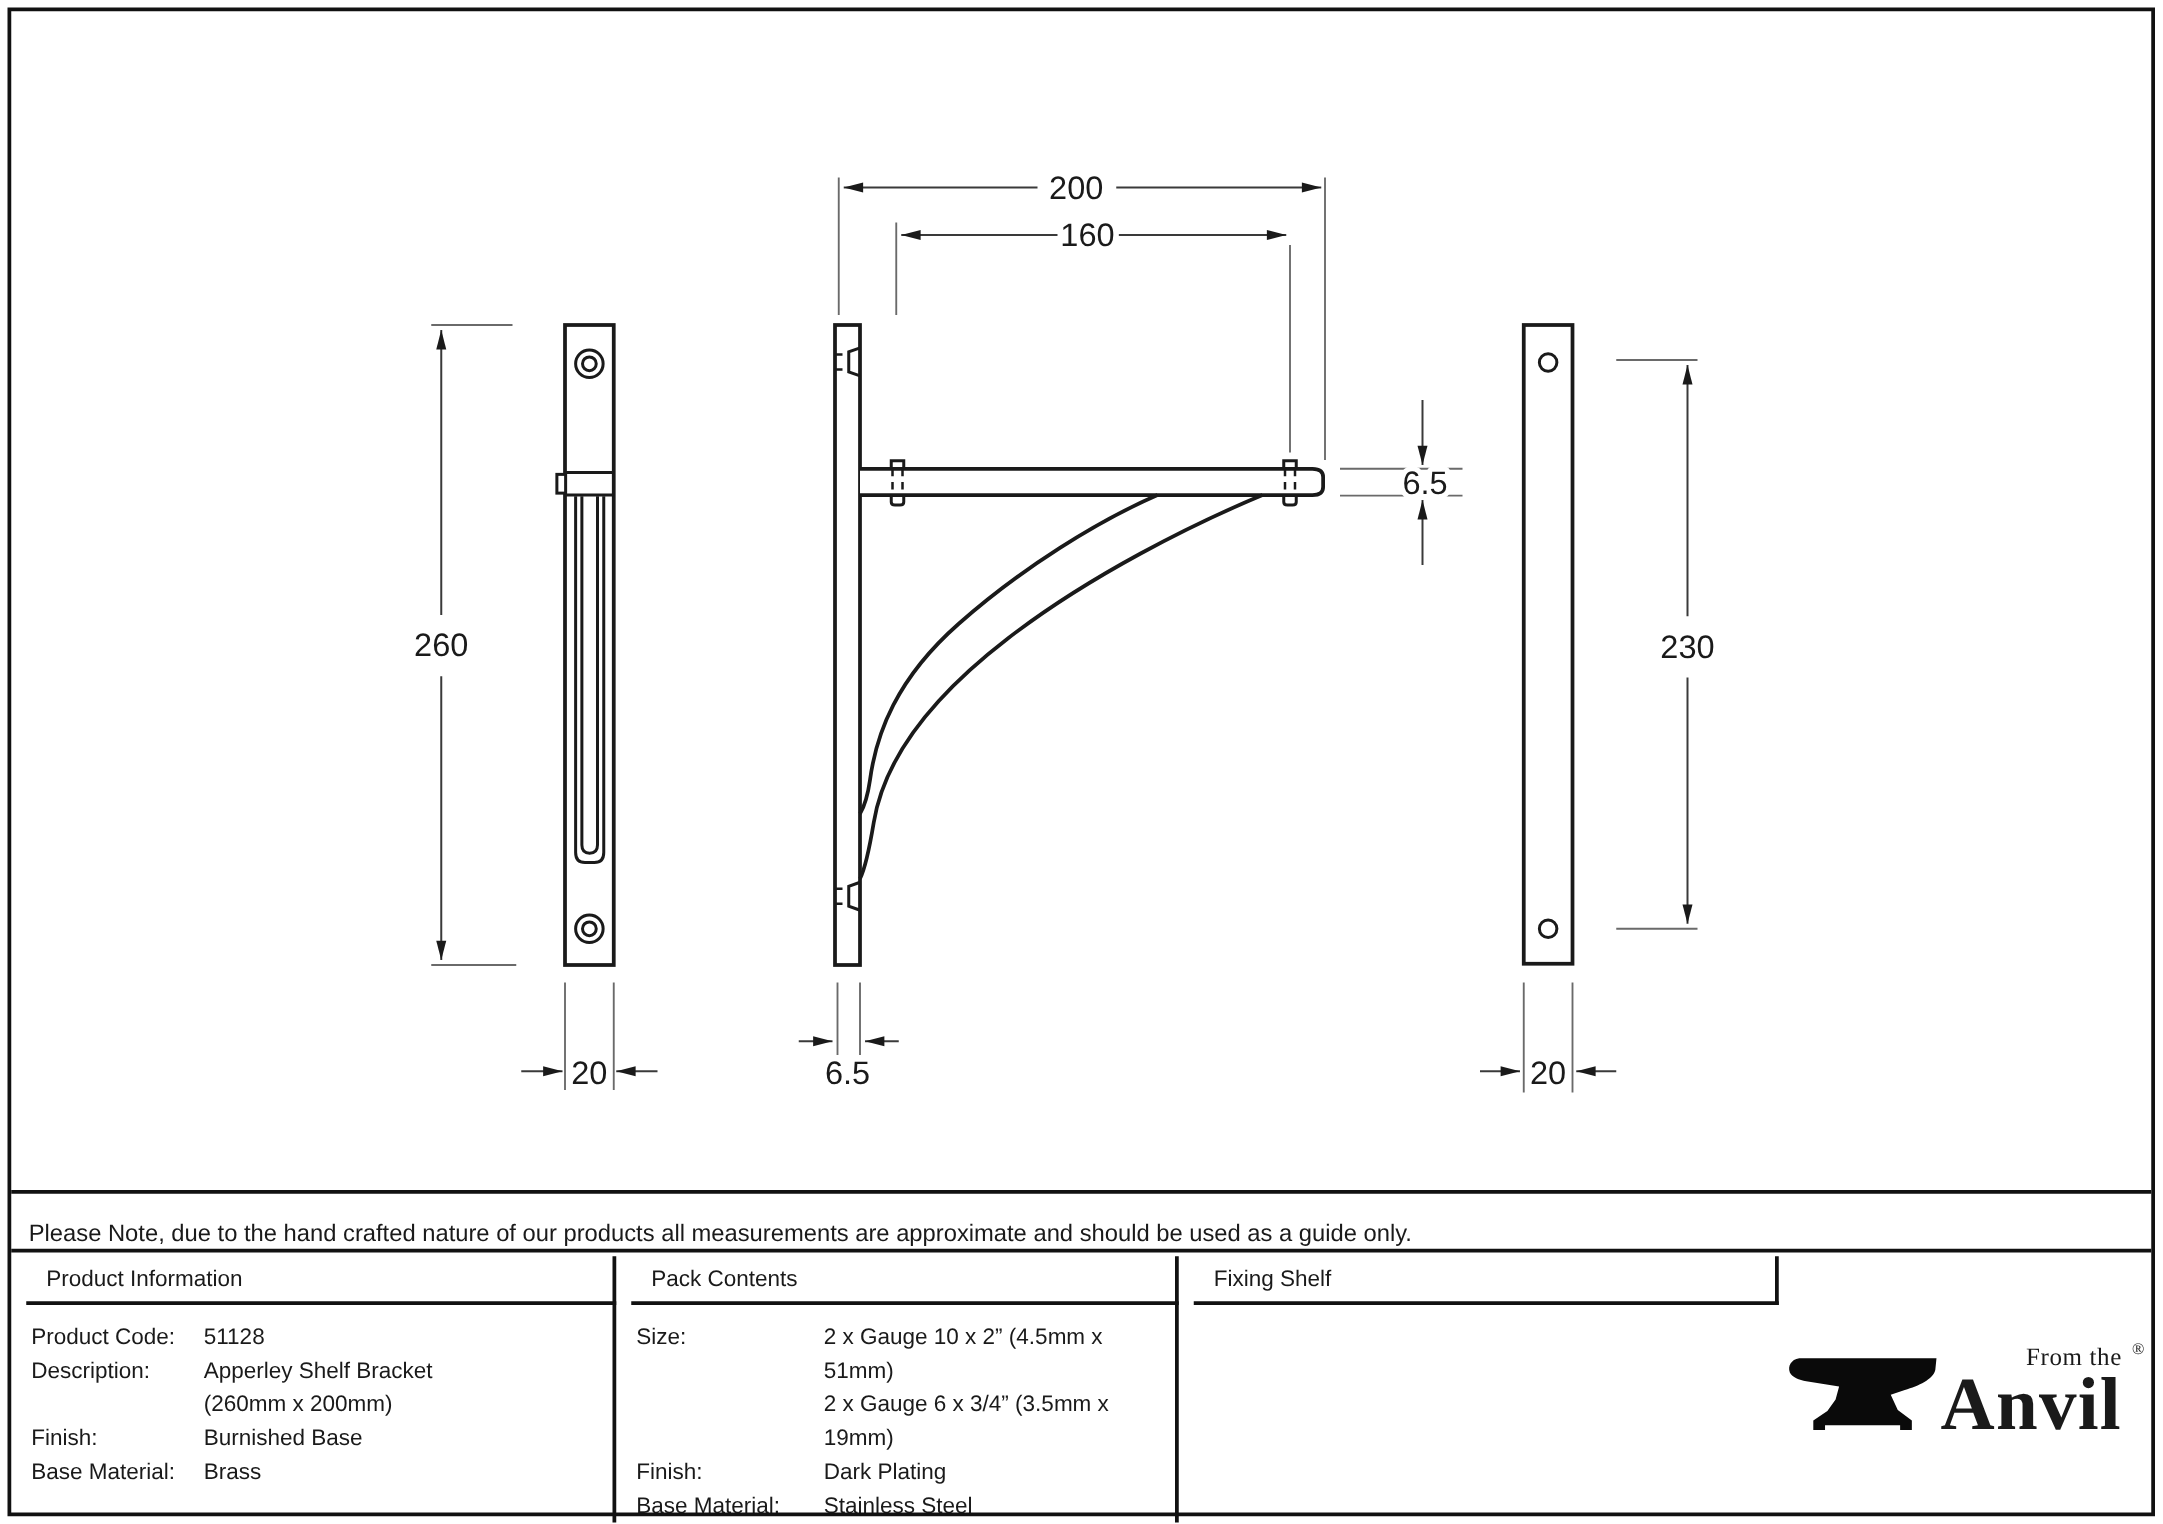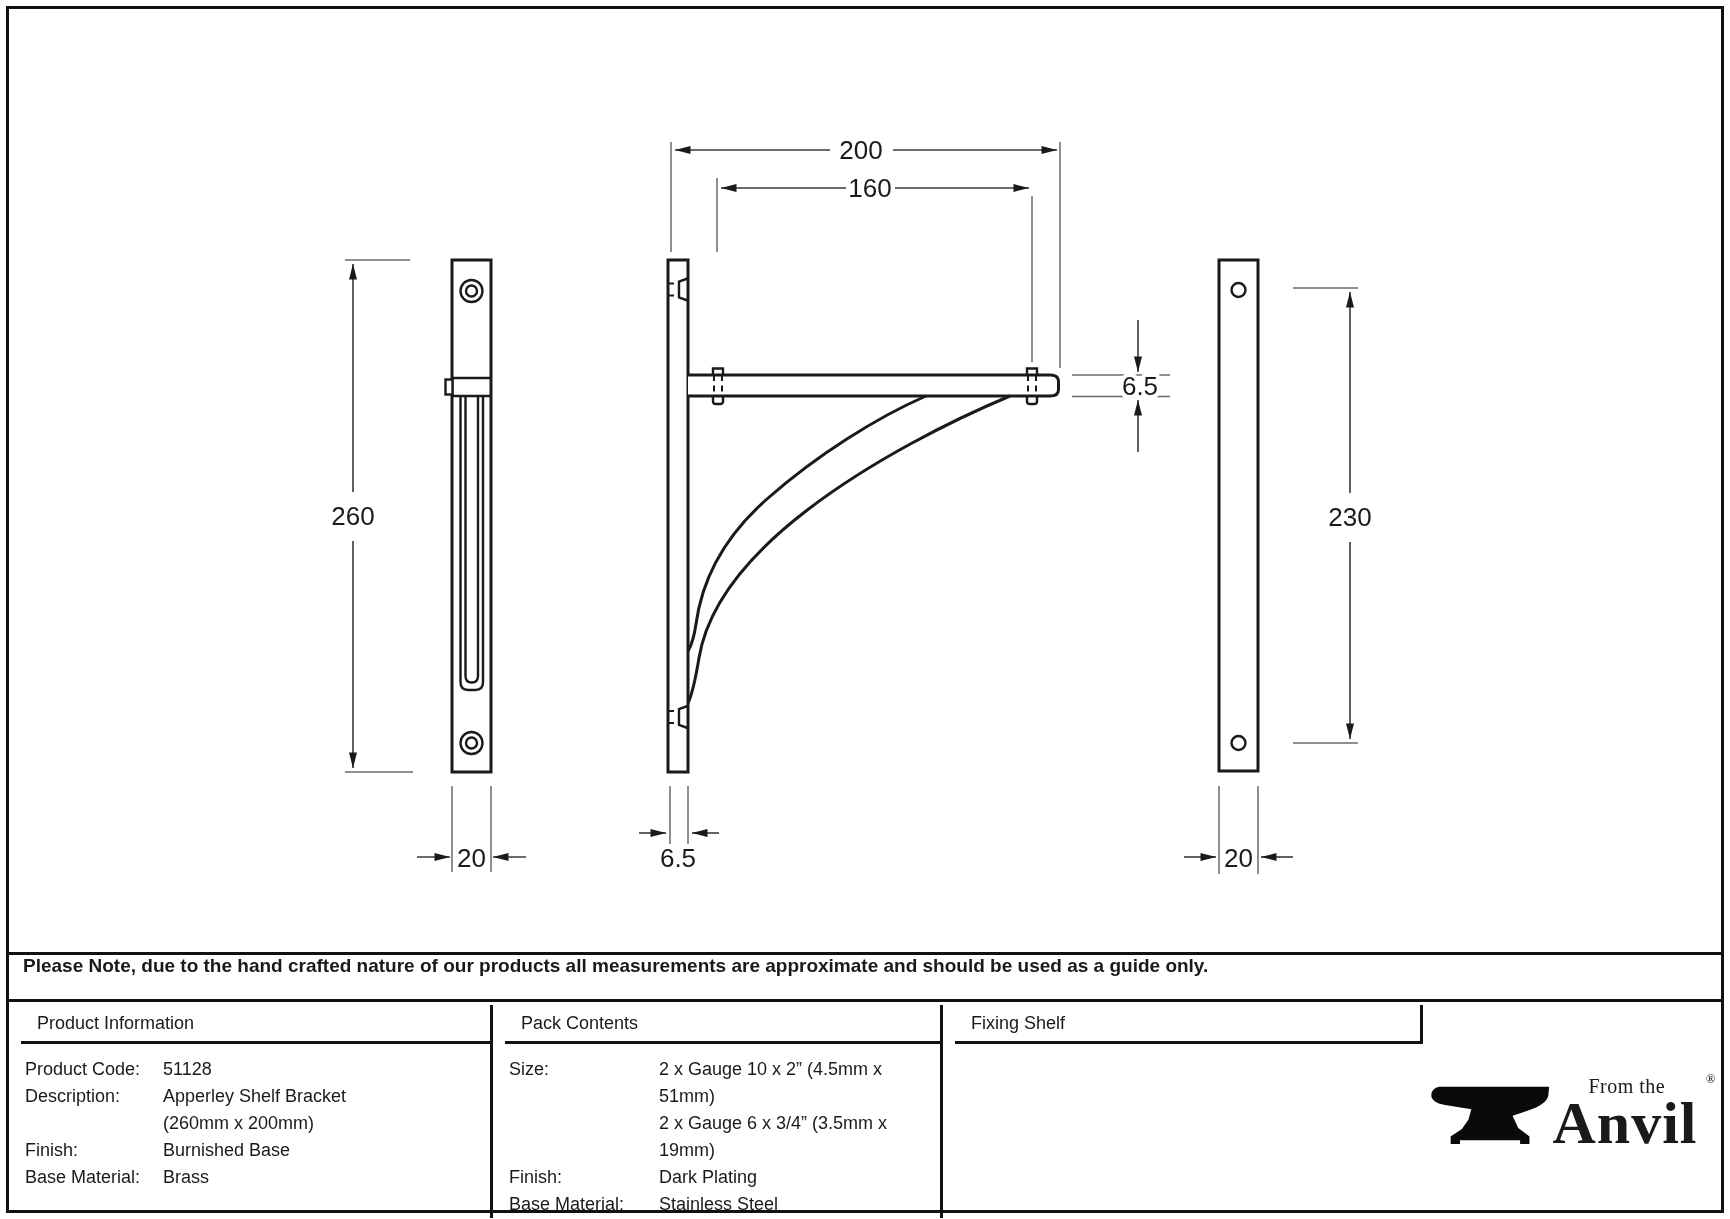--- a/index.html
+++ b/index.html
@@ -8,32 +8,32 @@
   #drawing{position:absolute;left:0;top:0;}
   svg text{font-family:"Liberation Sans",sans-serif;font-size:26px;fill:#1a1a1a;paint-order:stroke;stroke:#ffffff;stroke-width:8px;stroke-linejoin:round;}
   .solid{stroke:#1a1a1a;stroke-width:3;fill:none;}
   .solidf{stroke:#1a1a1a;stroke-width:3;fill:#ffffff;}
   .med{stroke:#1a1a1a;stroke-width:2.4;fill:none;}
   .medf{stroke:#1a1a1a;stroke-width:2.4;fill:#ffffff;}
   .dimln{stroke:#6a6a6a;stroke-width:1.5;fill:none;}
   .arrow{stroke:#3a3a3a;stroke-width:1.6;fill:none;}
   .dash{stroke:#1a1a1a;stroke-width:2;fill:none;stroke-dasharray:6 4.5;}
   
-  .note{position:absolute;left:9px;right:9px;top:952px;height:50px;box-sizing:border-box;border-top:3px solid #111;border-bottom:3px solid #111;display:flex;align-items:flex-start;padding-left:14px;font-size:19px;font-weight:bold;}
+  .note{position:absolute;left:9px;right:9px;top:952px;height:50px;box-sizing:border-box;border-top:3px solid #111;border-bottom:3px solid #111;display:flex;align-items:flex-end;padding-left:14px;font-size:19px;}
   
   .spec-table{position:absolute;left:9px;top:1005px;width:1712px;height:205px;display:grid;grid-template-columns:484px 450px 480px 1fr;grid-template-rows:39px 1fr;font-size:18px;}
   .hcell{box-sizing:border-box;border-right:3px solid #111;border-bottom:3px solid #111;display:flex;align-items:center;padding-left:16px;margin-left:12px;}
   .ccell{grid-row:2;box-sizing:border-box;border-right:3px solid #111;padding:12px 0 0 16px;}
   .kv{display:flex;line-height:27px;}
   .kv .k{flex:0 0 138px;}
   .fx .k{flex:0 0 150px;}
   .pc div{line-height:27px;}
   
   .logocell{grid-column:4;grid-row:1 / 3;display:flex;align-items:center;justify-content:center;}
-  .logo{display:flex;align-items:center;gap:0;}
+  .logo{display:flex;align-items:center;gap:0;text-align:right;}
   .logo-text{position:relative;padding-right:16px;}
   .tagline{font-family:"Liberation Serif",serif;font-size:20px;margin-left:36px;letter-spacing:.5px;}
   .brand{font-family:"Liberation Serif",serif;font-weight:bold;font-size:60px;line-height:.85;letter-spacing:1px;}
   .reg{position:absolute;top:-4px;right:-2px;font-size:13px;font-family:"Liberation Serif",serif;}
 </style>
 </head>
 <body>
 
 <div id="page">
 

